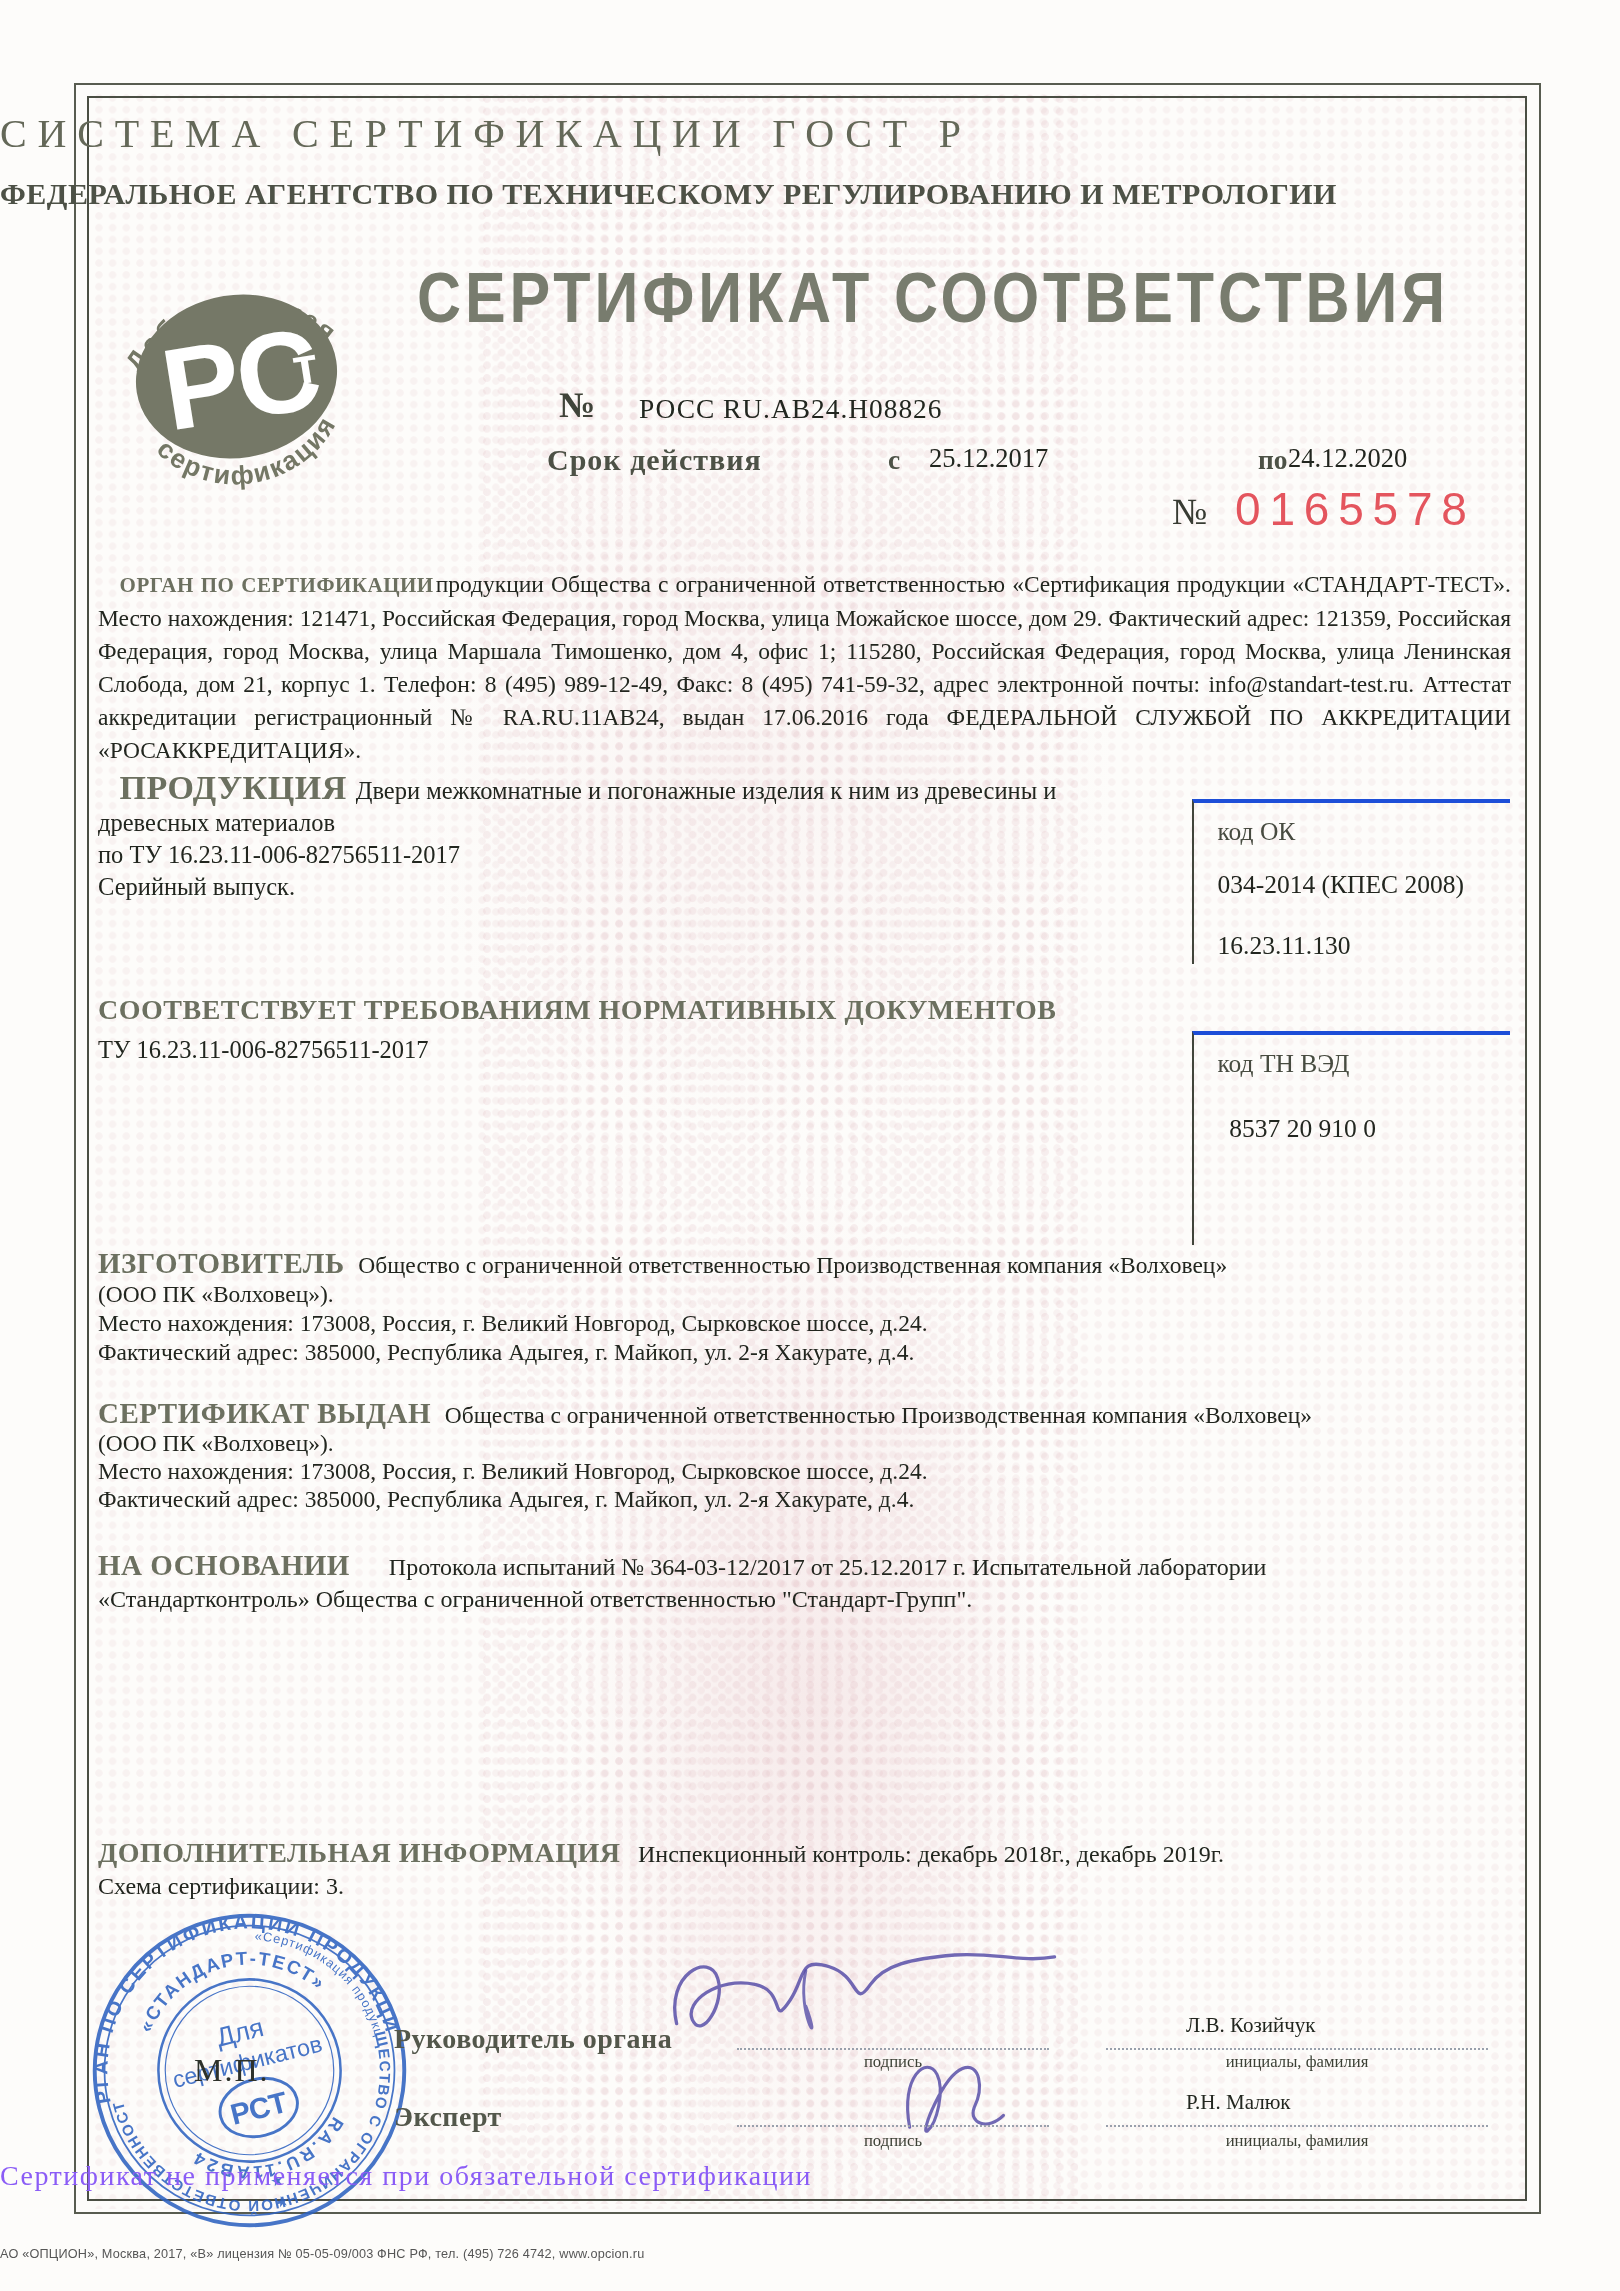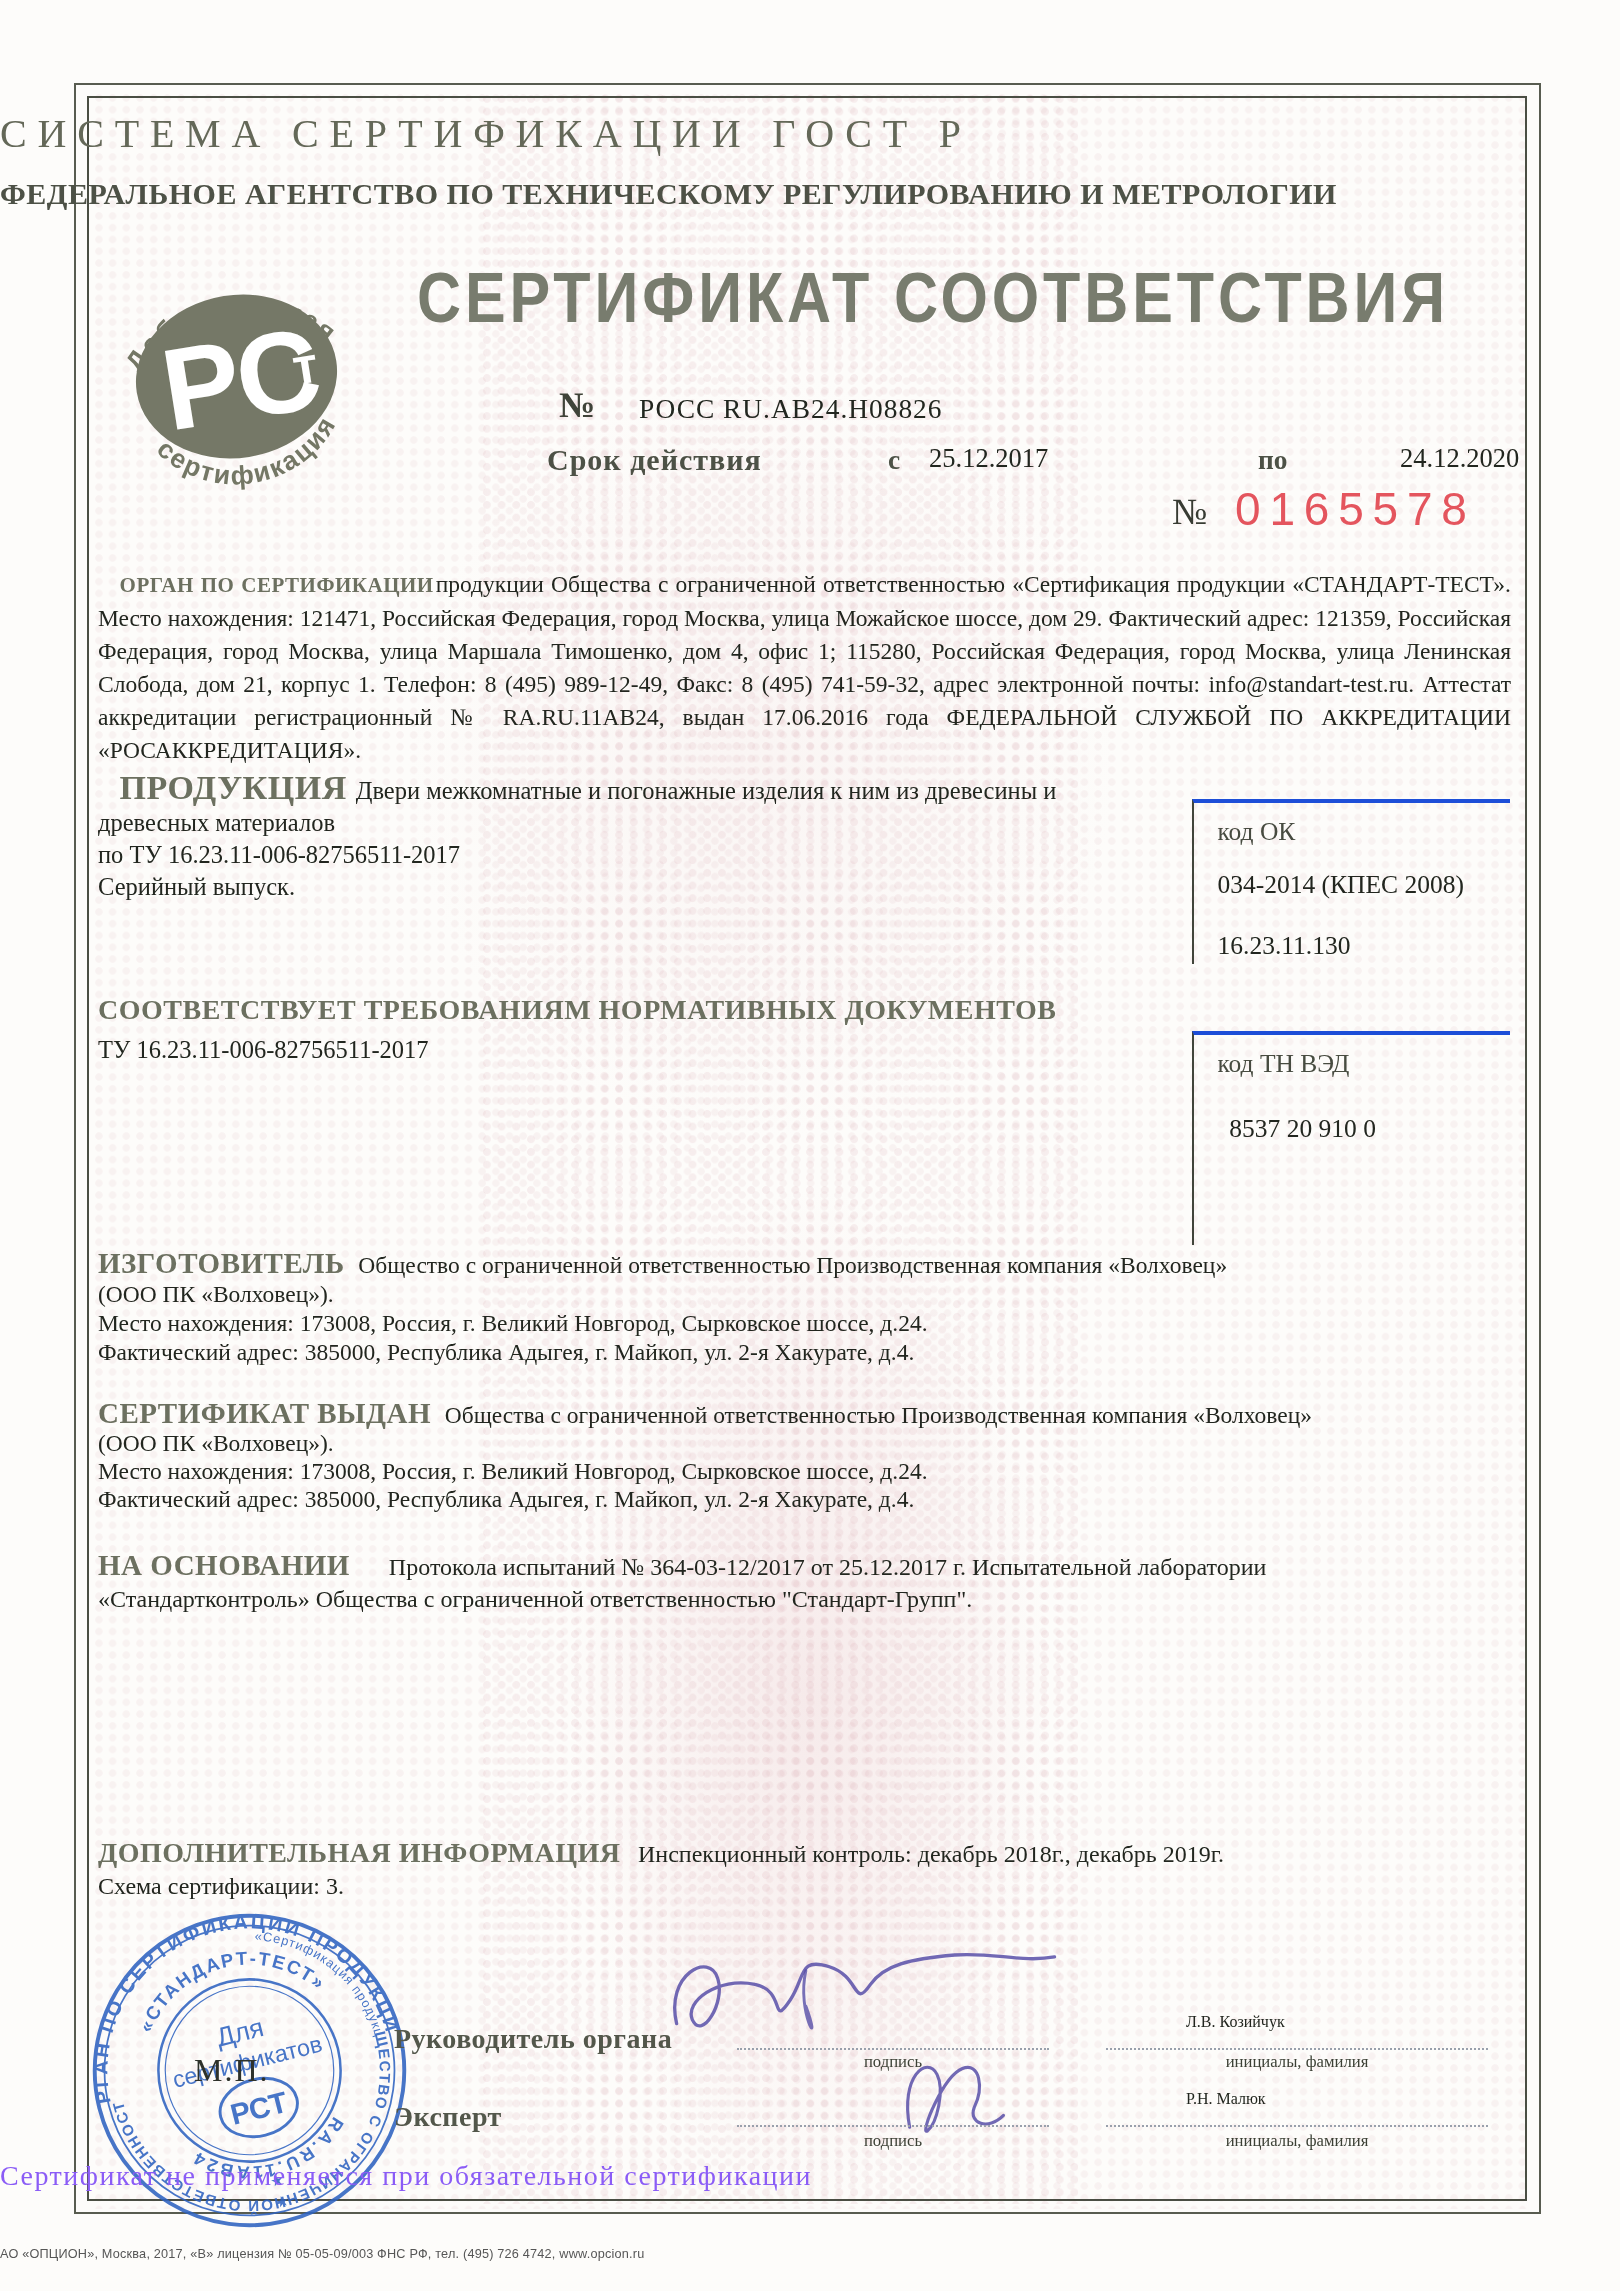--- a/index.html
+++ b/index.html
@@ -40,21 +40,21 @@
     letter-spacing:3.9px; color:#787c6e; transform:scale(1.0,1.16); transform-origin:left top;
   }
 
   .certno-label { left:559px; top:384px; font-size:36px; font-weight:bold; color:#3f4339; }
   .certno-value { left:639px; top:394px; font-size:27.4px; letter-spacing:1px; color:#22261f; }
 
   .val-label { left:547px; top:443px; font-size:30px; font-weight:bold; letter-spacing:1px; color:#4d5146; }
   .val-s     { left:888px; top:445px; font-size:27.4px; font-weight:bold; color:#4d5146; }
   .val-from  { left:929px; top:443px; font-size:26.5px; }
   .val-po    { left:1258px; top:445px; font-size:27.4px; font-weight:bold; color:#4d5146; }
-  .val-to    { left:1400px; top:443px; font-size:26.5px; }
+  .val-to    { left:1288px; top:443px; font-size:26.5px; }
 
   .blank-label { left:1172px; top:490px; font-size:37px; color:#383c33; }
   .blank-value { left:1235px; top:482px; font-family:"Liberation Sans", sans-serif; font-size:46px; letter-spacing:8.8px; color:#e4555e; }
 
   .sec { position:absolute; left:98px; width:1411px; }
   .sec .h  { font-weight:bold; color:#6c7060; letter-spacing:0.5px; }
   .body-t  { color:#22261f; }
 
   .sec-organ { top:568px; width:1413px; font-size:23.5px; line-height:33px; text-align:justify; text-indent:21.6px; }
   .sec-organ .h { font-size:21px; margin-right:2px; }
@@ -96,21 +96,21 @@
   .sigline { border-top:2px dotted #99a0ac; height:0; }
   .line-1a { left:737px; top:2048px; width:312px; }
   .line-1b { left:1106px; top:2048px; width:382px; }
   .line-2a { left:737px; top:2125px; width:312px; }
   .line-2b { left:1106px; top:2125px; width:382px; }
   .cap { font-size:16.7px; color:#3c4035; text-align:center; }
   .cap-1a { left:737px; top:2052px; width:312px; }
   .cap-1b { left:1106px; top:2052px; width:382px; }
   .cap-2a { left:737px; top:2131px; width:312px; }
   .cap-2b { left:1106px; top:2131px; width:382px; }
-  .sig-name { font-size:16px; color:#22261f;text-align:right; }
+  .sig-name { font-size:21px; color:#22261f;text-align:right; }
   .name-1 { left:1186px; top:2013px; }
   .name-2 { left:1186px; top:2090px; }
 
   .statement { top:2160px; font-size:28px; letter-spacing:1.5px; color:#8b5cf6; }
   .print-footer { top:2247px; font-family:"Liberation Sans", sans-serif; font-size:12.7px; color:#565656; letter-spacing:0.2px; }
 
   svg text { user-select:none; }
 </style>
 </head>
 <body>

